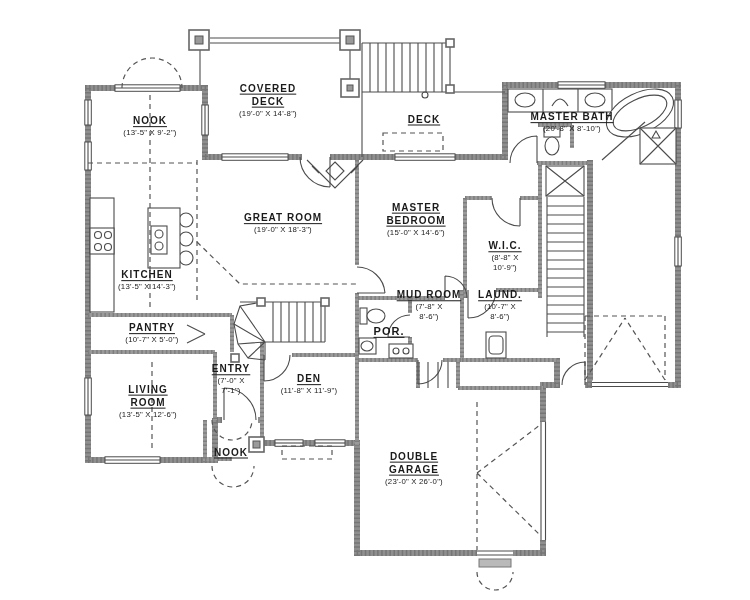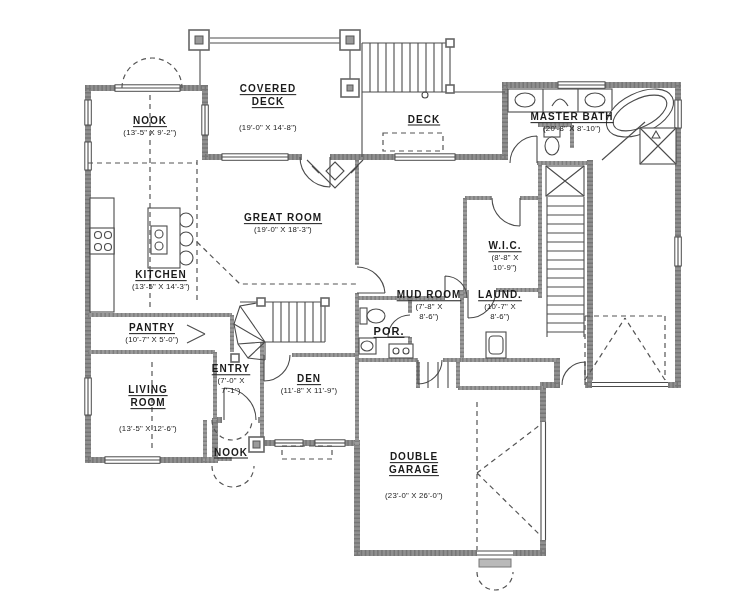--- a/index.html
+++ b/index.html
@@ -1,21 +1,21 @@
 <!DOCTYPE html>
 <html><head>
 <meta charset="utf-8">
 <style>
   html,body{margin:0;padding:0;background:#fff;}
   #plan{position:relative;width:750px;height:600px;background:#ffffff;overflow:hidden;
         font-family:"Liberation Sans", sans-serif;}
   #plan svg{position:absolute;left:0;top:0;}
   .lbl{position:absolute;transform:translate(-50%,-50%);text-align:center;color:#1a1a1a;white-space:nowrap;z-index:5;}
   .rn{font-size:10px;font-weight:700;letter-spacing:1px;text-decoration:underline;text-underline-offset:2px;line-height:1.3;}
-  .rn.wrap{white-space:normal;margin:15px auto;}
+  .rn.wrap{white-space:normal;margin:0 auto;}
   .rd{font-size:7.8px;letter-spacing:.2px;line-height:1.25;margin-top:1px;font-weight:500;}
   .rd.wrap{white-space:normal;margin:1px auto 0;}
   
   .wext{stroke:#8f8f8f;stroke-width:6;fill:none;}
   .wtex{stroke:#5e5e5e;stroke-width:6;fill:none;stroke-dasharray:1.5 2.6;opacity:.5;}
   .wint{stroke:#9a9a9a;stroke-width:4;fill:none;}
   .witx{stroke:#5e5e5e;stroke-width:4;fill:none;stroke-dasharray:1.5 2.6;opacity:.45;}
   .thin{stroke:#4c4c4c;stroke-width:1.1;fill:none;}
   .dash{stroke:#555;stroke-width:1.2;fill:none;stroke-dasharray:5 4;}
   .door{stroke:#4c4c4c;stroke-width:1.1;fill:none;}
@@ -271,25 +271,29 @@
   <div class="rd">(13'-5" X 9'-2")</div>
 </div>
 <div class="lbl" style="left:572px;top:122px">
   <div class="rn">MASTER BATH</div>
   <div class="rd">(20'-8" X 8'-10")</div>
 </div>
 <div class="lbl" style="left:283px;top:223px">
   <div class="rn">GREAT ROOM</div>
   <div class="rd">(19'-0" X 18'-3")</div>
 </div>
+<div class="lbl" style="left:416px;top:219px">
+  <div class="rn wrap" style="width:72px">MASTER BEDROOM</div>
+  <div class="rd">(15'-0" X 14'-6")</div>
+</div>
 <div class="lbl" style="left:505px;top:256px">
   <div class="rn">W.I.C.</div>
   <div class="rd wrap" style="width:46px">(8'-8" X 10'-9")</div>
 </div>
-<div class="lbl" style="left:161px;top:280px">
+<div class="lbl" style="left:147px;top:280px">
   <div class="rn">KITCHEN</div>
   <div class="rd">(13'-5" X 14'-3")</div>
 </div>
 <div class="lbl" style="left:429px;top:305px">
   <div class="rn">MUD ROOM</div>
   <div class="rd wrap" style="width:42px">(7'-8" X 8'-6")</div>
 </div>
 <div class="lbl" style="left:500px;top:305px">
   <div class="rn">LAUND.</div>
   <div class="rd wrap" style="width:46px">(10'-7" X 8'-6")</div>

